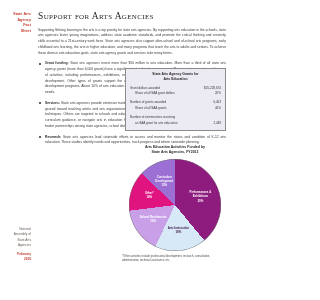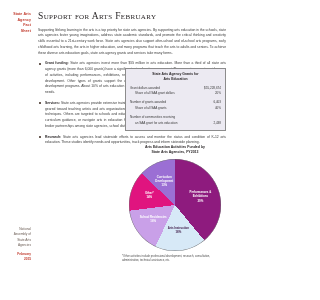--- a/index.html
+++ b/index.html
@@ -112,21 +112,21 @@
         <span>Agencies</span>
       </div>
       <div class="rail-date">
         <span>February</span>
         <span>2015</span>
       </div>
     </div>
   </div>
 
   <div class="main">
-    <h1 class="doc-title">Support for Arts February</h1>
+    <h1 class="doc-title">Support for Arts Agencies</h1>
 
     <p class="intro">Supporting lifelong learning in the arts is a top priority for state arts agencies. By supporting arts education in the schools, state arts agencies foster young imaginations, address state academic standards, and promote the critical thinking and creativity skills essential to a 21st-century work force. State arts agencies also support after-school and of-school arts programs, early childhood arts learning, the arts in higher education, and many programs that teach the arts to adults and seniors. To achieve these diverse arts education goals, state arts agency grants and services take many forms.</p>
 
     <ul class="bullets">
       <li>
         <span class="dot"></span>
         <b>Grant funding:</b><span> State arts agencies invest more than $55 million in arts education. More than a third of all state arts agency grants (more than 6,000 grants) have a significant arts education component. These grants support a wide range of activities, including performances, exhibitions, residencies (both at-risk and in-school), instruction and curriculum development. Other types of grants support the design, assessment and evaluation tools and fund professional development programs. About 10% of arts education grants awarded are in forms that can be used to support operating needs.</span>
       </li>
       <li>
         <span class="dot"></span>

